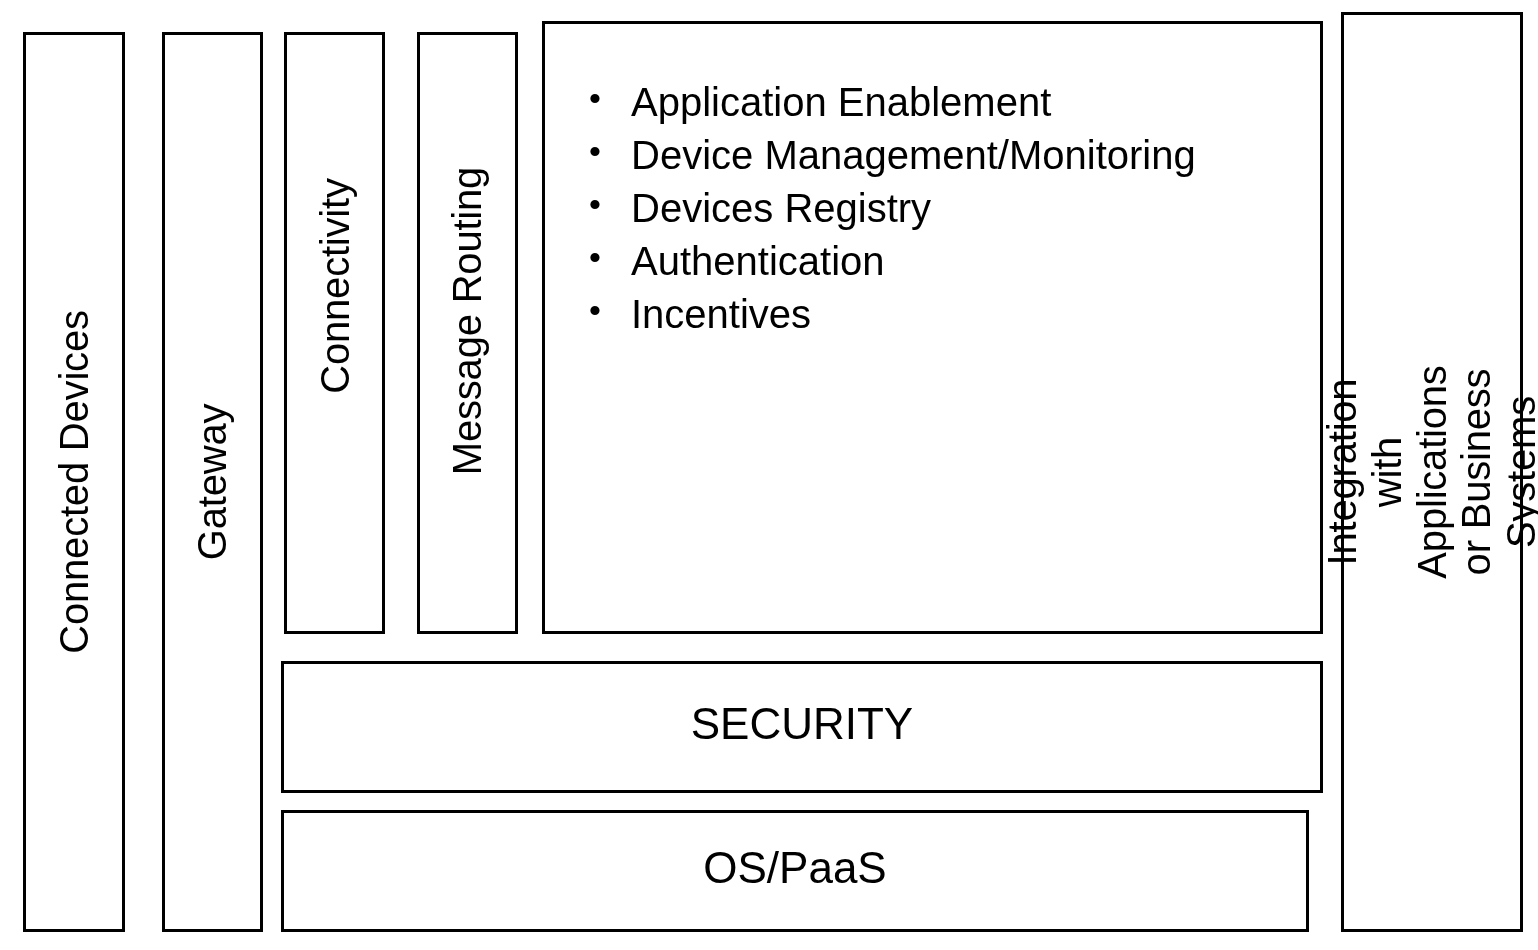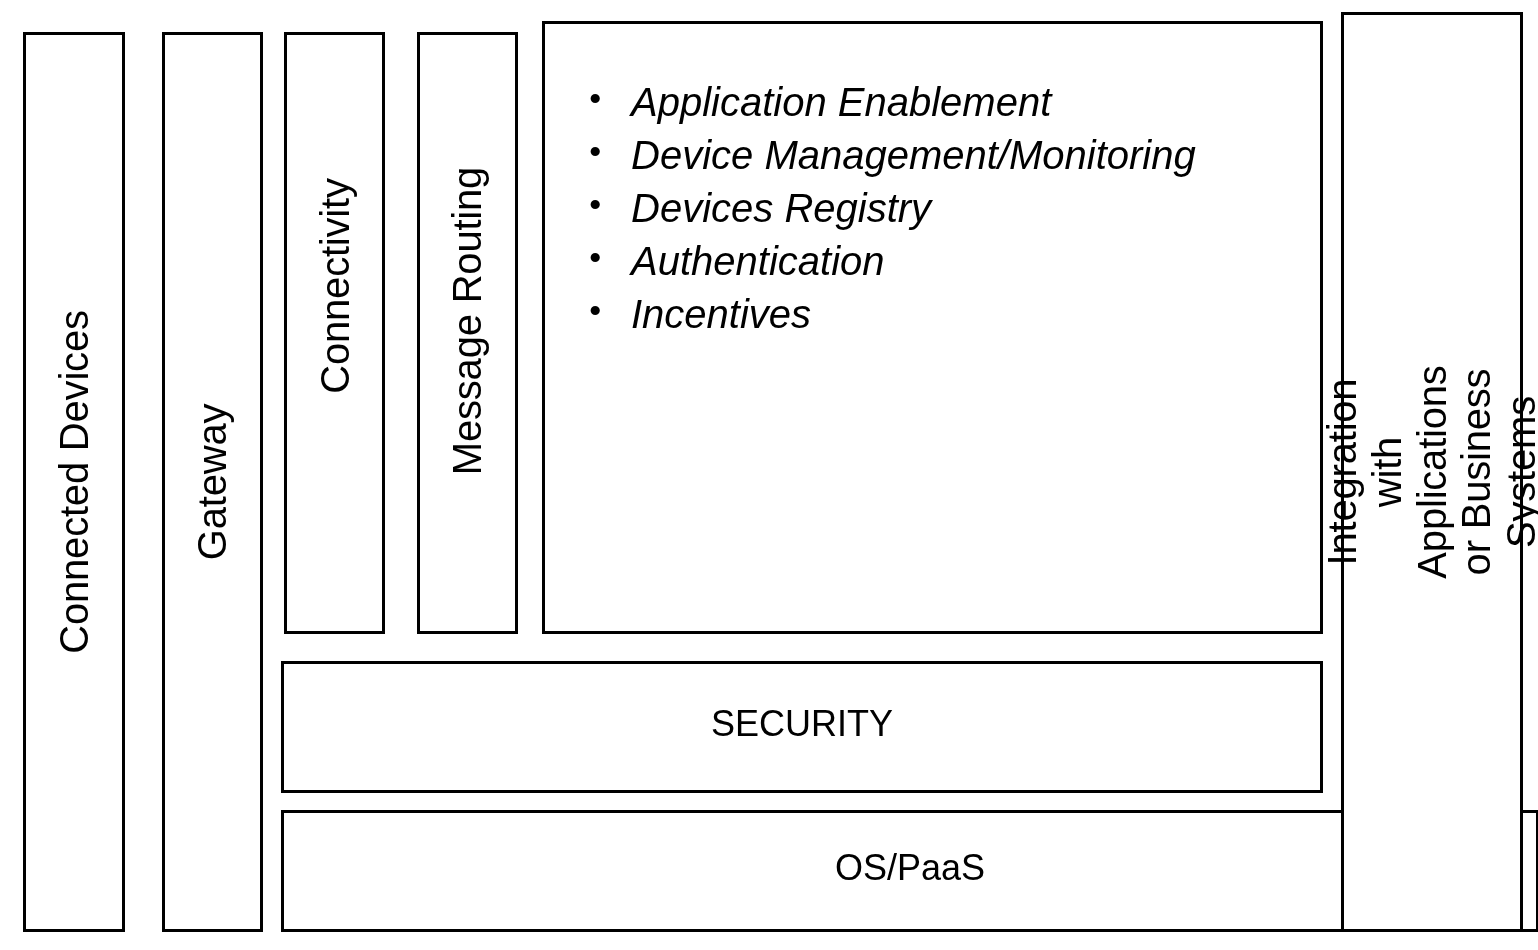--- a/index.html
+++ b/index.html
@@ -42,28 +42,27 @@
     white-space: normal;
     line-height: 1.12;
   }
   
   .hbar {
     display: flex;
     align-items: center;
     justify-content: center;
   }
   .hlabel {
-    font-size: 36px;
+    font-size: 44px;
     white-space: nowrap;
     text-align: right;
   }
   
   #services-panel {
     padding: 0;
-    font-style: italic;
   }
   #services-list {
     position: absolute;
     left: 40px;
     top: 52px;
     right: 14px;
     margin: 0;
     padding: 0;
     list-style: none;
   }
@@ -112,21 +111,21 @@
       <li>Devices Registry</li>
       <li>Authentication</li>
       <li>Incentives</li>
     </ul>
   </div>
 
   <div class="box hbar" id="bar-security" style="left:281px; top:661px; width:1042px; height:132px;">
     <div class="hlabel" style="margin-top:-6px;">SECURITY</div>
   </div>
 
-  <div class="box hbar" id="bar-os-paas" style="left:281px; top:810px; width:1258px; height:122px;">
+  <div class="box hbar" id="bar-os-paas" style="left:281px; top:810px; width:1028px; height:122px;">
     <div class="hlabel" style="margin-top:-6px;">OS/PaaS</div>
   </div>
 
   <div class="box vcol" id="col-integration" style="left:1341px; top:12px; width:182px; height:920px;">
     <div class="vlabel two-line" style="width:760px;">
       <span>Integration with Applications</span><br>
       <span>or Business Systems</span>
     </div>
   </div>
 

